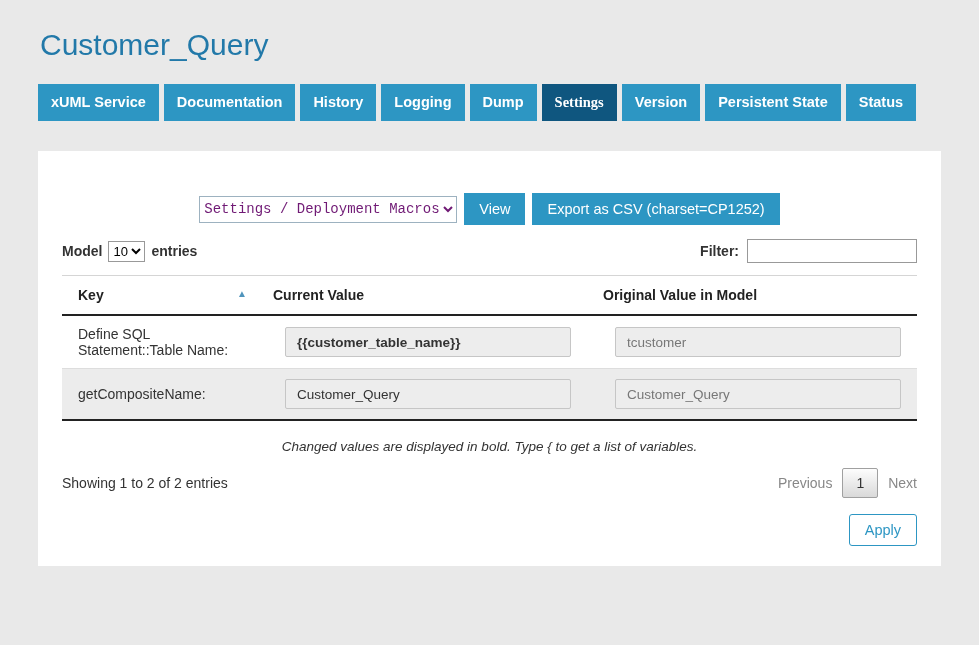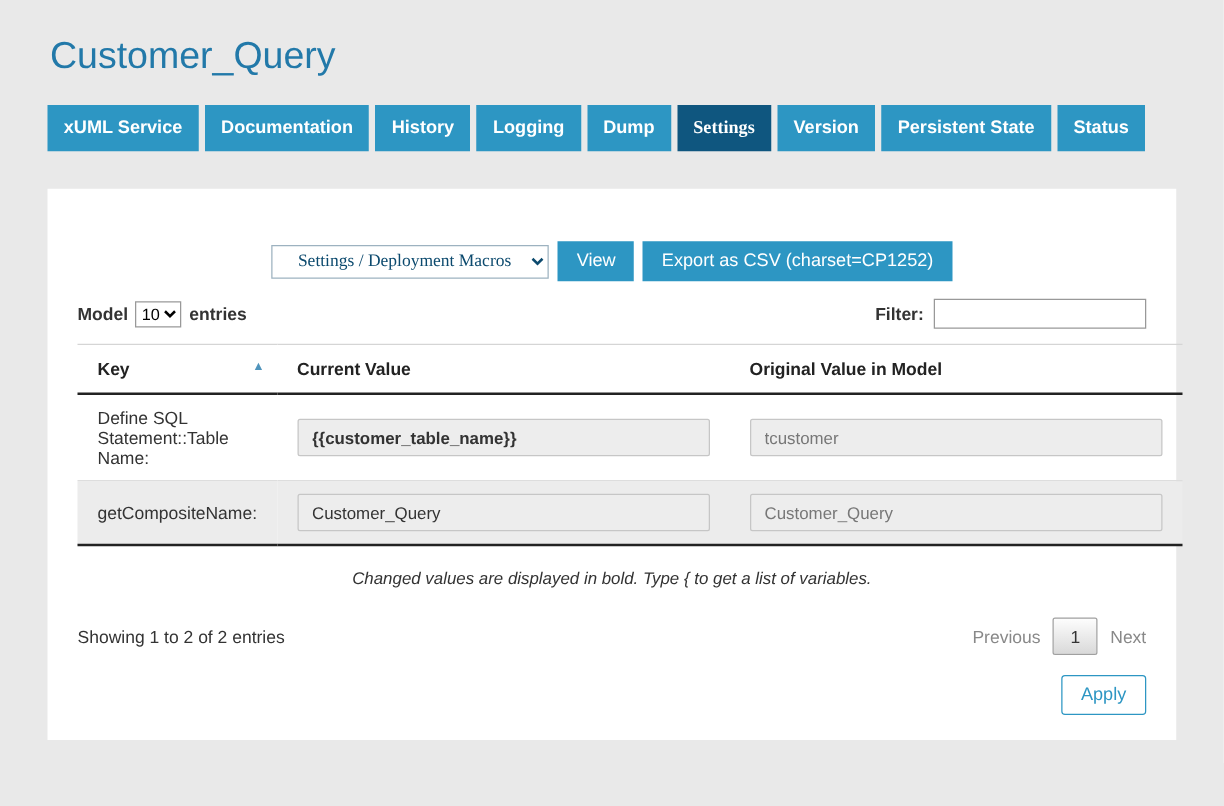--- a/index.html
+++ b/index.html
@@ -42,23 +42,23 @@
     font-size:21px;font-weight:bold;
     color:var(--heading);
     border-bottom:1px solid #e2e2e2;
   }
   
   .controls-row{
     display:flex;justify-content:center;align-items:center;
     gap:7px;margin:20px 0 14px;
   }
   .macro-select{
-    font-family:Liberation Serif, serif;
+    font-family:Liberation Mono, monospace;
     font-size:14px;height:27px;min-width:222px;
-    border:1px solid #9db2c0;background:#fff;color:#0c4a6e;padding-left:16px;
+    border:1px solid #9db2c0;background:#fff;color:#701a75;
   }
   .btn-blue{
     background:var(--accent);color:#fff;border:none;
     font-family:"Liberation Sans", sans-serif;
     font-size:14.5px;padding:8px 15px;cursor:pointer;
   }
   
   .list-controls{
     display:flex;justify-content:space-between;align-items:center;
     margin:14px 0 12px;
@@ -87,35 +87,35 @@
     font-size:10px;color:#4f94bc;cursor:pointer;
   }
   table.settings td{
     padding:10px 16px;font-size:14px;color:#333;vertical-align:middle;
     border-bottom:1px solid #ddd;
   }
   tr.row-even td{background:#ececec;}
   tr.last td{border-bottom:2px solid #222;}
   td.val-cell{padding:10px 10px 10px 0;}
   input.val{
-    width:330px;height:30px;padding:4px 11px;
+    width:286px;height:30px;padding:4px 11px;
     font-family:"Liberation Sans", sans-serif;font-size:13.5px;
-    border:1px solid #c6c6c6;background:#ededed;border-radius:2px;color:#333;
+    border:1px solid #c6c6c6;background:#ededed;border-radius:2px;color:#333;margin-left:12px;
   }
   input.val.bold{font-weight:bold;}
   input.val.muted{color:#777;}
   
   .note{
     text-align:center;font-style:italic;font-size:13.5px;color:#333;
     padding:18px 0 6px;
   }
   
   .footer-row{
     display:flex;justify-content:space-between;align-items:center;
-    margin-top:18px;
+    margin-top:8px;
   }
   .summary{font-size:14px;color:#333;}
   .pagination{display:flex;align-items:center;gap:10px;font-size:14px;color:#888;}
   .pg-disabled{cursor:default;color:#888;}
   .pg-page{
     display:inline-block;padding:6px 13px;
     border:1px solid #a0a0a0;border-radius:2px;
     background:linear-gradient(#fdfdfd,#d9d9d9);
     color:#333;cursor:pointer;
   }

